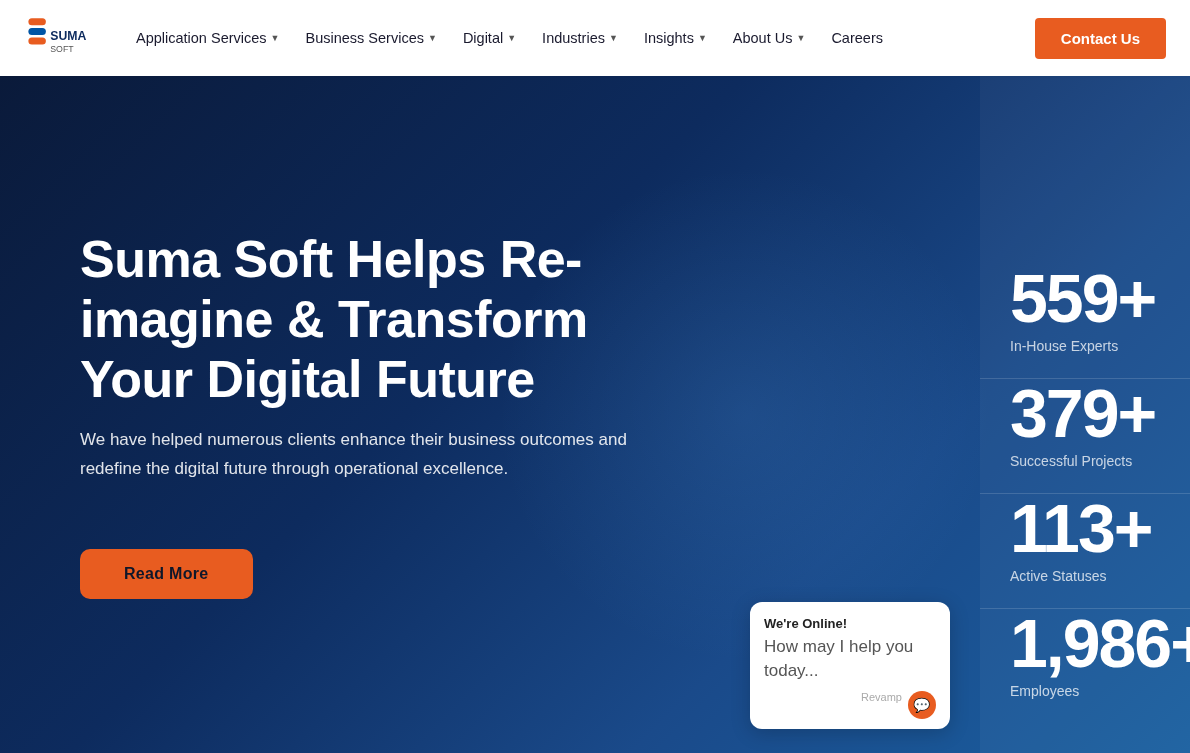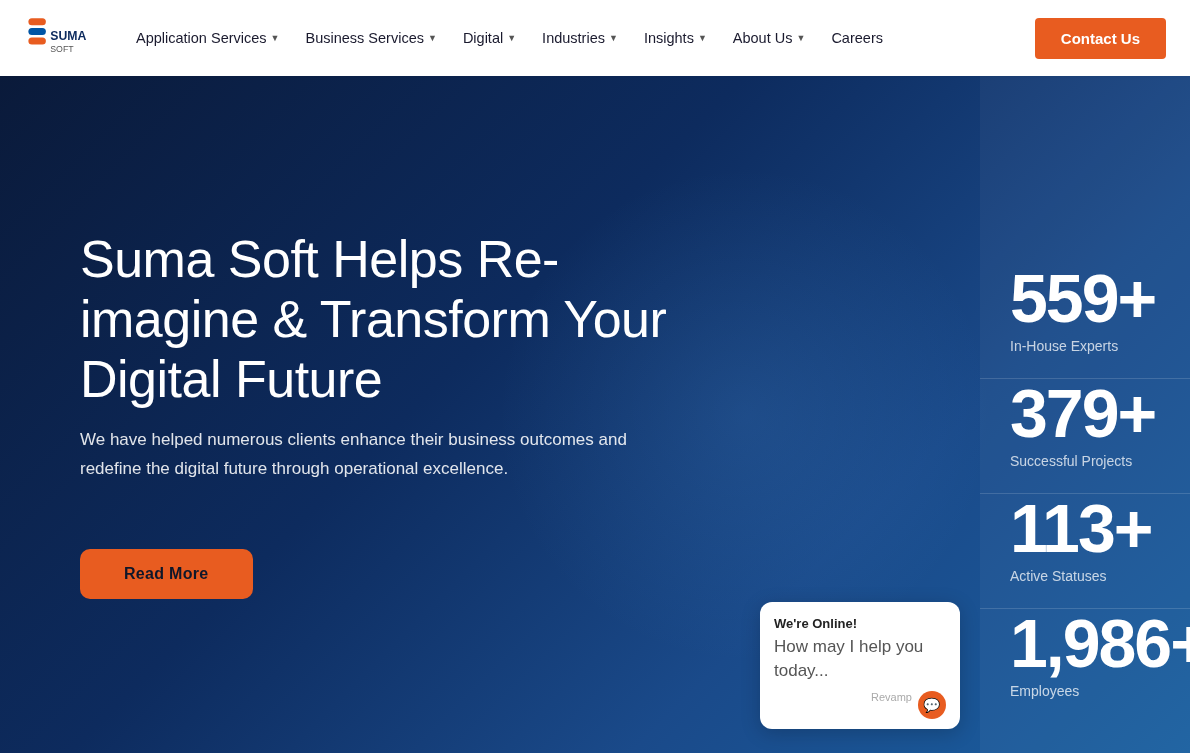--- a/index.html
+++ b/index.html
@@ -71,21 +71,21 @@
       overflow: hidden;
     }
     .hero-content {
       position: relative;
       z-index: 2;
       padding: 60px 80px;
       max-width: 780px;
     }
     .hero-title {
       font-size: 52px;
-      font-weight: 400;
+      font-weight: 700;
       color: #ffffff;
       line-height: 1.15;
       margin-bottom: 16px;
       letter-spacing: -0.5px;
     }
     .hero-subtitle {
       font-size: 17px;
       color: rgba(255,255,255,0.88);
       line-height: 1.7;
       max-width: 560px;
@@ -134,21 +134,21 @@
       font-size: 14px;
       color: rgba(255,255,255,0.75);
       margin-top: 6px;
       font-weight: 400;
     }
 
     
     .chat-widget {
       position: absolute;
       bottom: 24px;
-      right: 230px;
+      right: 240px;
       background: #fff;
       border-radius: 12px;
       box-shadow: 0 4px 20px rgba(0,0,0,0.2);
       width: 200px;
       padding: 14px 14px 10px;
       z-index: 10;
     }
     .chat-header {
       font-size: 13px;
       font-weight: 700;

